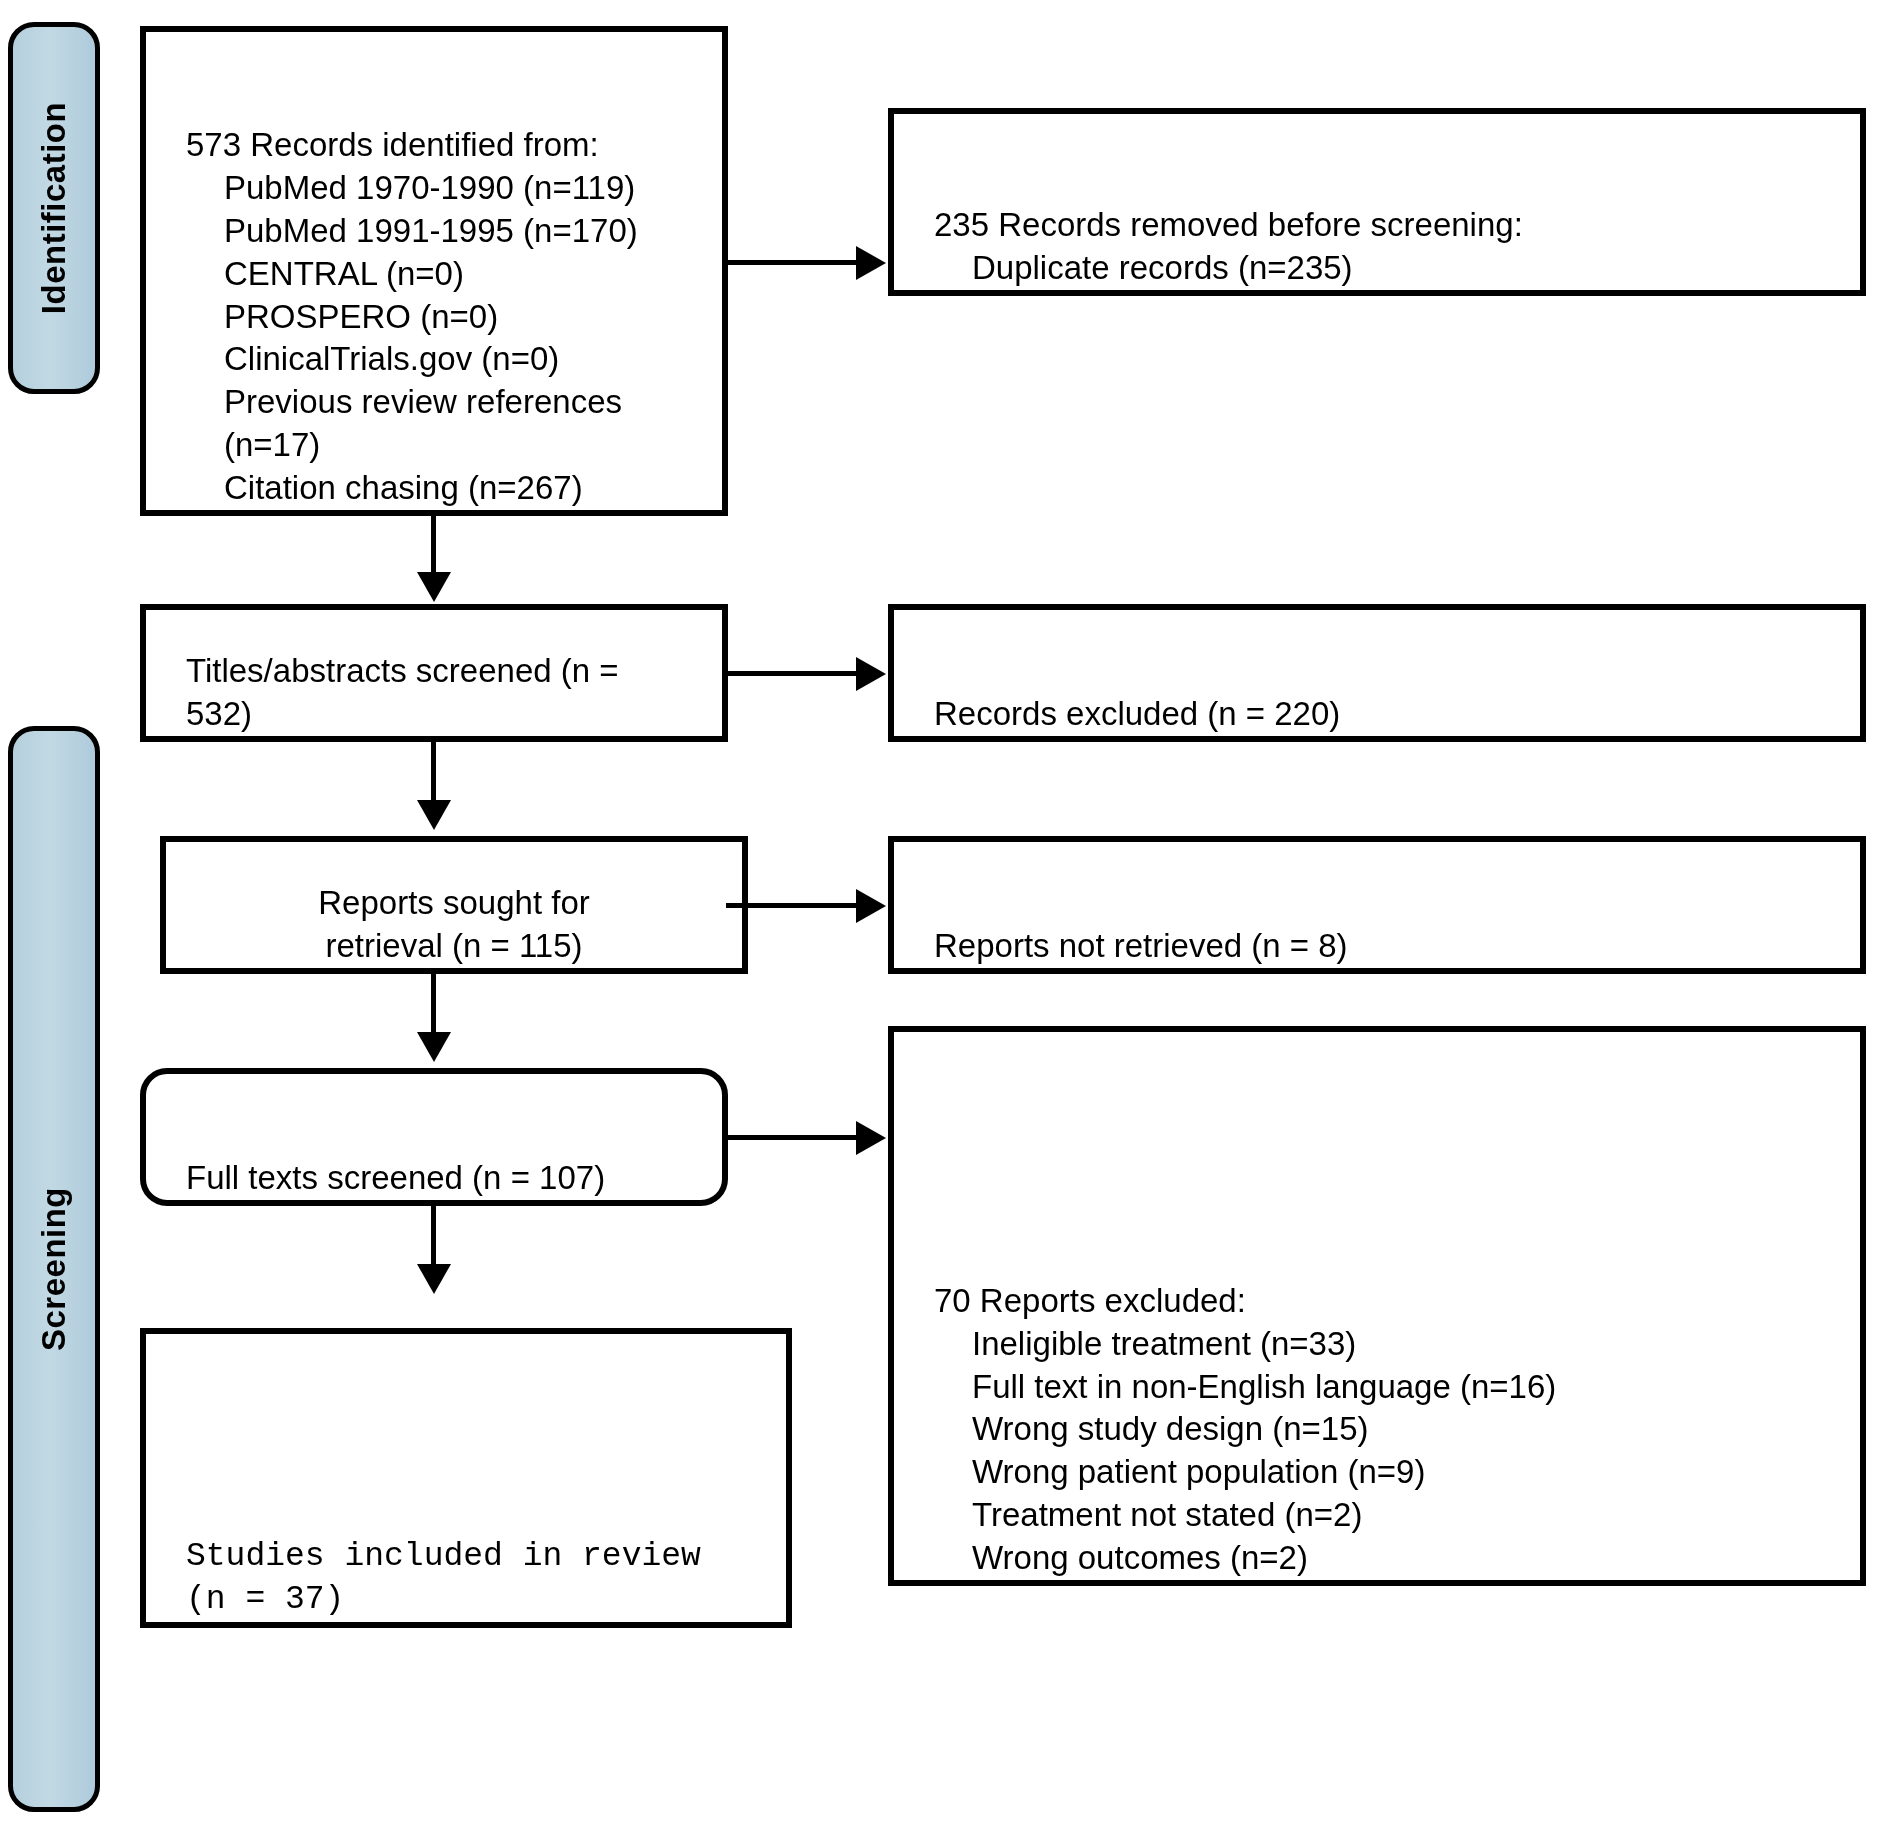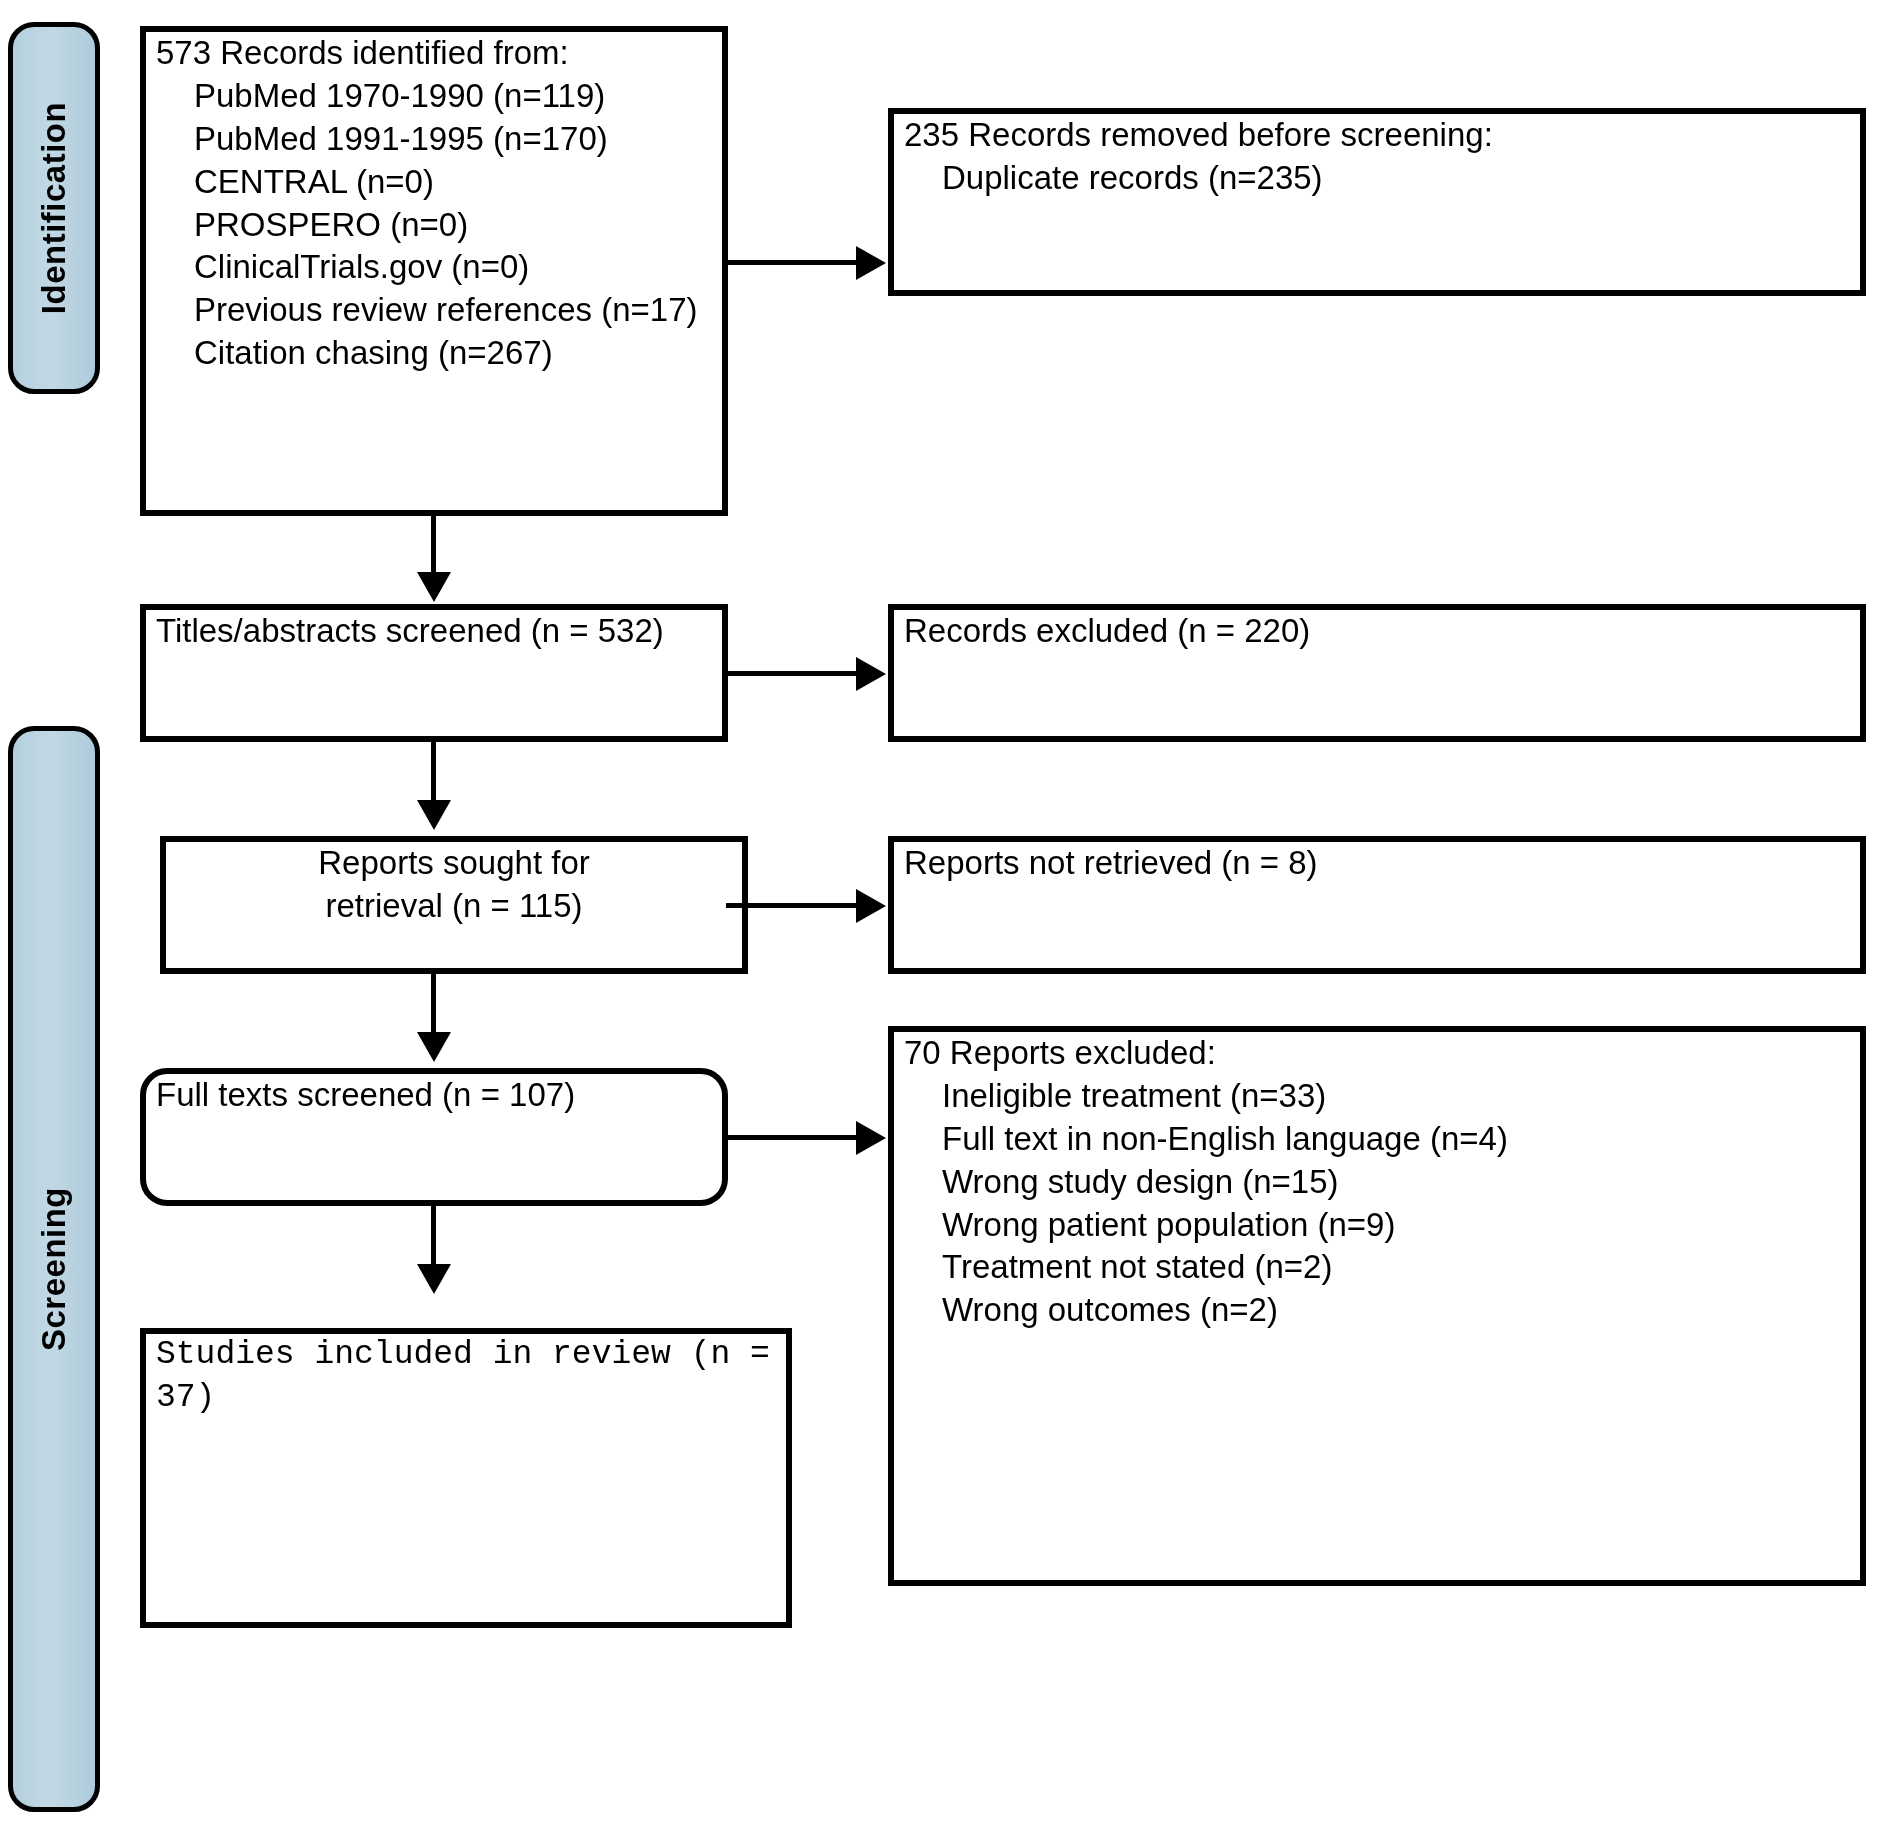--- a/index.html
+++ b/index.html
@@ -54,22 +54,22 @@
     height: 1086px;
   }
 
   
   .flow-box {
     position: absolute;
     border: 6px solid #000000;
     background: #ffffff;
     box-sizing: border-box;
     display: flex;
-    align-items: flex-start;
-    padding: 0 10px;
+    align-items: flex-end;
+    padding: 0 40px;
   }
   .flow-box.center-text {
     justify-content: center;
     text-align: center;
   }
   .box-text {
     font-size: 33px;
     line-height: 1.30;
     color: #000000;
     width: 100%;
@@ -182,21 +182,21 @@
   <div class="flow-box" id="box-full-texts">
     <div class="box-text">
       <span class="plain">Full texts screened (n = 107)</span>
     </div>
   </div>
 
   <div class="flow-box" id="box-reports-excluded">
     <div class="box-text">
       <span class="lead">70 Reports excluded:</span>
       <span class="sub">Ineligible treatment (n=33)</span>
-      <span class="sub">Full text in non-English language (n=4)</span>
+      <span class="sub">Full text in non-English language (n=16)</span>
       <span class="sub">Wrong study design (n=15)</span>
       <span class="sub">Wrong patient population (n=9)</span>
       <span class="sub">Treatment not stated (n=2)</span>
       <span class="sub">Wrong outcomes (n=2)</span>
     </div>
   </div>
 
   <div class="flow-box" id="box-studies-included">
     <div class="box-text">
       <span class="plain">Studies included in review (n = 37)</span>

